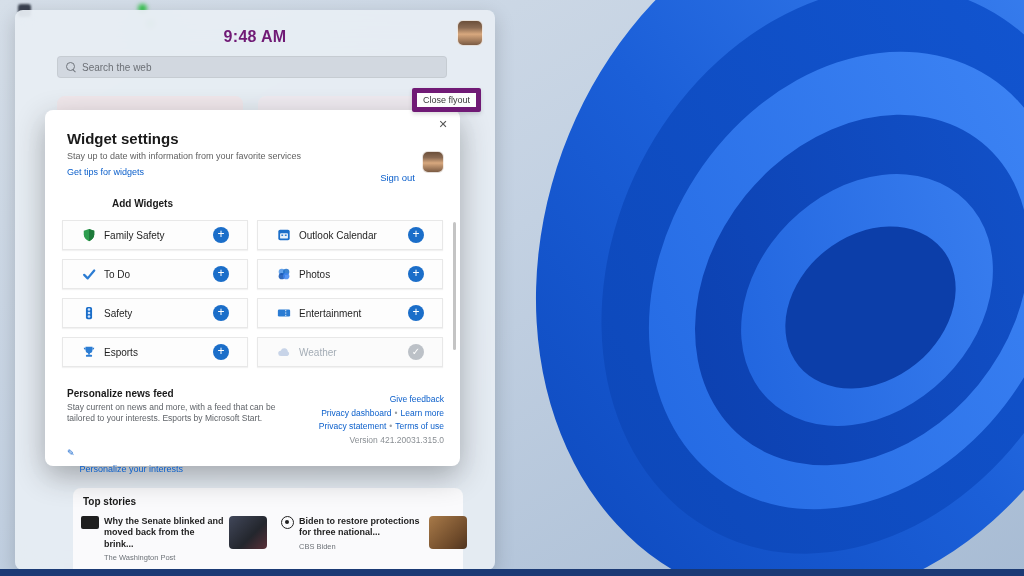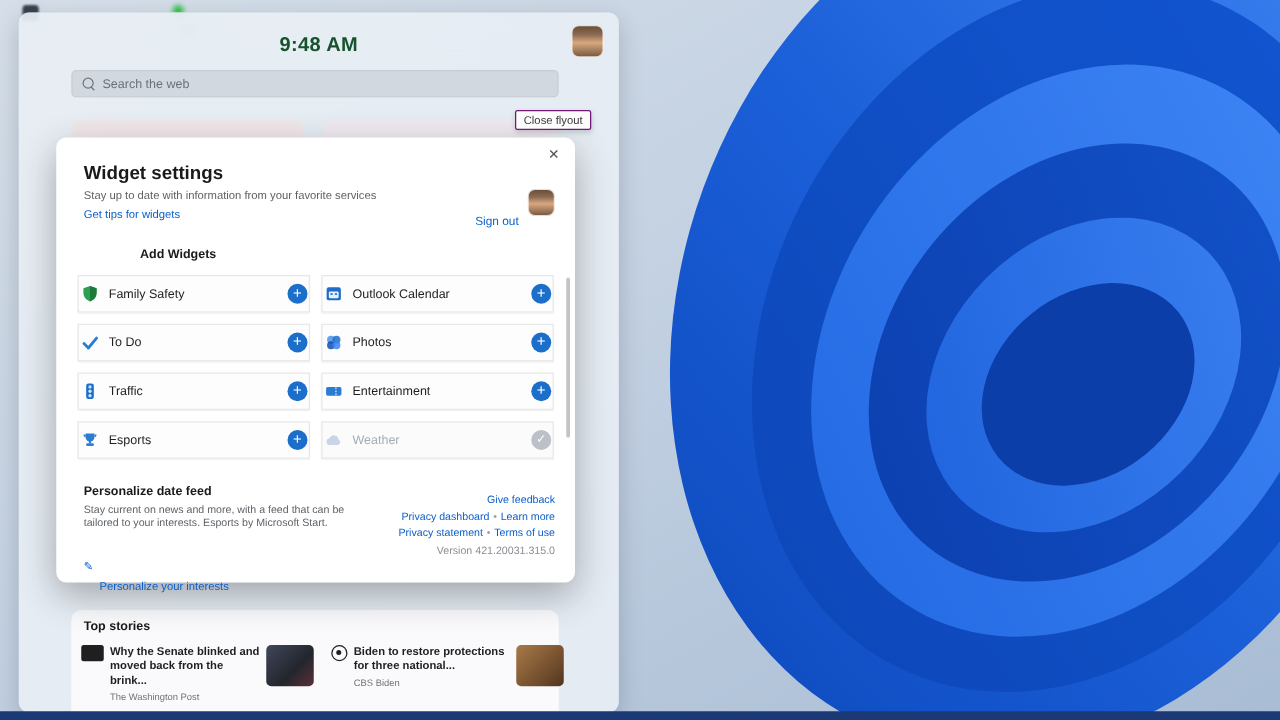--- a/index.html
+++ b/index.html
@@ -24,42 +24,42 @@
   .di3 { left:146px; top:20px; width:9px; height:9px; background:#2ea844; border-radius:50%; filter:blur(2px); }
 
   
   .taskbar { position:absolute; left:0; bottom:0; width:100%; height:7px; background:#1b3a75; z-index:6; }
 
   
   .panel { position:absolute; left:15px; top:10px; width:480px; height:560px; z-index:2;
     background:rgba(233,238,244,0.9); backdrop-filter:blur(20px) saturate(1.2);
     border-radius:8px; box-shadow:0 6px 20px rgba(0,0,0,0.18); }
   .clock { position:absolute; top:18px; left:0; width:100%; text-align:center;
-    font-size:16px; font-weight:700; color:#14532d; letter-spacing:.3px; }
+    font-size:16px; font-weight:700; color:#701a75; letter-spacing:.3px; }
   .avatar { position:absolute; border-radius:6px; border:1px solid rgba(255,255,255,.8);
     background:linear-gradient(180deg,#6b4f3a 0%,#8a6a52 28%,#d8a87e 55%,#7b5b43 100%); }
   .avatar.panel-avatar { right:12px; top:10px; width:26px; height:26px; }
   .searchbar { position:absolute; left:42px; top:46px; width:390px; height:22px;
     background:rgba(207,213,221,0.85); border:1px solid rgba(0,0,0,0.06); border-radius:4px;
     display:flex; align-items:center; padding:0 8px; gap:6px; }
   .search-glass { width:10px; height:10px; position:relative; flex:0 0 auto; }
   .search-glass::before { content:""; position:absolute; left:0; top:0; width:7px; height:7px;
     border:1.2px solid #70757c; border-radius:50%; }
   .search-glass::after { content:""; position:absolute; left:6.5px; top:6.5px; width:4px; height:1.2px;
     background:#70757c; transform:rotate(45deg); transform-origin:0 0; }
   .searchbar input { flex:1; background:transparent; border:none; outline:none;
     font-size:10px; color:#3c4045; font-family:inherit; }
   .searchbar input::placeholder { color:#6c7076; }
 
   .ghost-card { position:absolute; top:86px; width:186px; height:30px; border-radius:8px; }
   .gc1 { left:42px; background:rgba(246,227,229,0.6); }
   .gc2 { left:243px; background:rgba(248,233,238,0.5); }
 
   .tooltip { position:absolute; left:397px; top:78px; z-index:5;
-    background:#fdfdfd; border:1px solid #701a75; border-radius:2px;
+    background:#fdfdfd; border:5px solid #701a75; border-radius:2px;
     font-size:9px; color:#3a3a3a; padding:2px 6px; box-shadow:0 2px 4px rgba(0,0,0,.15); white-space:nowrap; }
 
   
   .dialog { position:absolute; left:30px; top:100px; width:415px; height:356px; z-index:4;
     background:#ffffff; border-radius:8px; box-shadow:0 10px 30px rgba(0,0,0,0.3); }
   .close-btn { position:absolute; right:8px; top:5px; width:18px; height:18px; border:none; background:transparent;
     font-size:11px; color:#555; cursor:pointer; font-family:inherit; line-height:18px; text-align:center; }
   .dlg-header { position:absolute; left:22px; top:20px; }
   .dlg-title { font-size:15px; font-weight:700; color:#1a1a1a; }
   .dlg-sub { font-size:9px; color:#616161; margin-top:4px; }
@@ -67,21 +67,21 @@
   .dlg-tips { display:inline-block; font-size:9px; margin-top:3px; }
   .signout-row { position:absolute; right:16px; top:30px; display:flex; align-items:center; gap:7px; }
   .signout-link { font-size:9.5px; }
   .dlg-avatar { position:static; width:22px; height:22px; border-radius:6px; }
 
   .add-widgets { position:absolute; left:22px; top:88px; font-size:10px; font-weight:700; color:#1a1a1a;margin-left:45px; }
 
   .grid { position:absolute; left:17px; top:110px; display:grid;
     grid-template-columns:186px 186px; gap:9px; }
   .tile { height:30px; background:#fdfdfd; border:1px solid #e8e8e8; border-radius:0;
-    display:flex; align-items:center; padding:0 1px; gap:8px; box-shadow:0 1px 1px rgba(0,0,0,0.05); }
+    display:flex; align-items:center; padding:0 18px; gap:8px; box-shadow:0 1px 1px rgba(0,0,0,0.05); }
   .tile-icon { width:15px; height:15px; flex:0 0 auto; display:flex; align-items:center; justify-content:center; }
   .tile-label { flex:1; font-size:10px; color:#1f1f1f; }
   .tile-add { width:16px; height:16px; border-radius:50%; background:#1b6ec9; color:#fff;
     font-size:12px; line-height:15px; text-align:center; cursor:pointer; flex:0 0 auto; font-weight:400; }
   .tile.disabled { background:#fbfbfb; }
   .tile.disabled .tile-label { color:#a4adb6; }
   .tile.disabled .tile-icon { opacity:.55; }
   .tile-added { width:16px; height:16px; border-radius:50%; background:#bcc1c7; color:#fff;
     font-size:10px; line-height:16px; text-align:center; cursor:pointer; flex:0 0 auto; }
 
@@ -93,21 +93,21 @@
   .pers-body { font-size:8.5px; color:#5f6368; line-height:1.35; margin-top:3px; }
   .pers-link-row { position:absolute; left:22px; top:322px; display:flex; align-items:center; gap:5px; }
   .pencil { font-size:9px; color:#0b5fcb; }
   .pers-link { font-size:9px; }
 
   .dlg-footer { position:absolute; right:16px; top:283px; text-align:right; font-size:8.5px; line-height:13.5px; }
   .dlg-footer .sep { color:#9aa0a6; margin:0 3px; }
   .version { color:#8a8f94; }
 
   
-  .news-card { position:absolute; left:42px; top:478px; width:390px; height:82px;
+  .news-card { position:absolute; left:58px; top:478px; width:390px; height:82px;
     background:rgba(251,251,252,0.92); border-radius:8px 8px 0 0; z-index:3; }
   .news-head { position:absolute; left:10px; top:8px; font-size:10px; font-weight:700; color:#1a1a1a; }
   .news-row { position:absolute; left:8px; top:28px; display:flex; gap:14px; }
   .news-item { width:186px; display:flex; gap:5px; cursor:pointer; }
   .badge-wp { width:13px; height:13px; background:#1f1f1f; border-radius:2px; color:#fff;
     font-family:"Liberation Serif","DejaVu Serif",serif; font-size:7px; line-height:13px; text-align:center; flex:0 0 auto;padding-left:18px; }
   .badge-cbs { width:13px; height:13px; border-radius:50%; border:1.5px solid #1f1f1f; position:relative; flex:0 0 auto; }
   .badge-cbs::after { content:""; position:absolute; left:3px; top:3px; width:4px; height:4px; background:#1f1f1f; border-radius:50%; }
   .news-text { width:122px; }
   .headline { font-size:9px; font-weight:700; color:#1f1f1f; line-height:1.25; }
@@ -214,21 +214,21 @@
 
       <div class="tile">
         <span class="tile-icon">
           <svg width="14" height="14" viewBox="0 0 16 16">
               <rect x="4.5" y="1" width="7" height="14" rx="2" fill="#1b6ec9"></rect>
               <circle cx="8" cy="4" r="1.5" fill="#cfe4ff"></circle>
               <circle cx="8" cy="8" r="1.5" fill="#cfe4ff"></circle>
               <circle cx="8" cy="12" r="1.5" fill="#cfe4ff"></circle>
             </svg>
         </span>
-        <span class="tile-label">Traffic</span>
+        <span class="tile-label">Safety</span>
         <span class="tile-add">+</span>
       </div>
 
       <div class="tile">
         <span class="tile-icon">
           <svg width="14" height="14" viewBox="0 0 16 16">
               <rect x="1" y="4" width="14" height="8" rx="1.5" fill="#2b7cd3"></rect>
               <line x1="10" y1="4.5" x2="10" y2="11.5" stroke="#fff" stroke-width="1" stroke-dasharray="1.5 1.3"></line>
             </svg>
         </span>
@@ -257,21 +257,21 @@
         </span>
         <span class="tile-label">Weather</span>
         <span class="tile-added">✓</span>
       </div>
 
     </div>
 
     <div class="dlg-scrollbar"></div>
 
     <div class="personalize">
-      <div class="pers-head">Personalize date feed</div>
+      <div class="pers-head">Personalize news feed</div>
       <div class="pers-body">Stay current on news and more, with a feed that can be tailored to your interests. Esports by Microsoft Start.</div>
     </div>
     <div class="pers-link-row">
       <span class="pencil">✎</span>
       <a class="link pers-link">Personalize your interests</a>
     </div>
 
     <div class="dlg-footer">
       <div><a class="link">Give feedback</a></div>
       <div>

